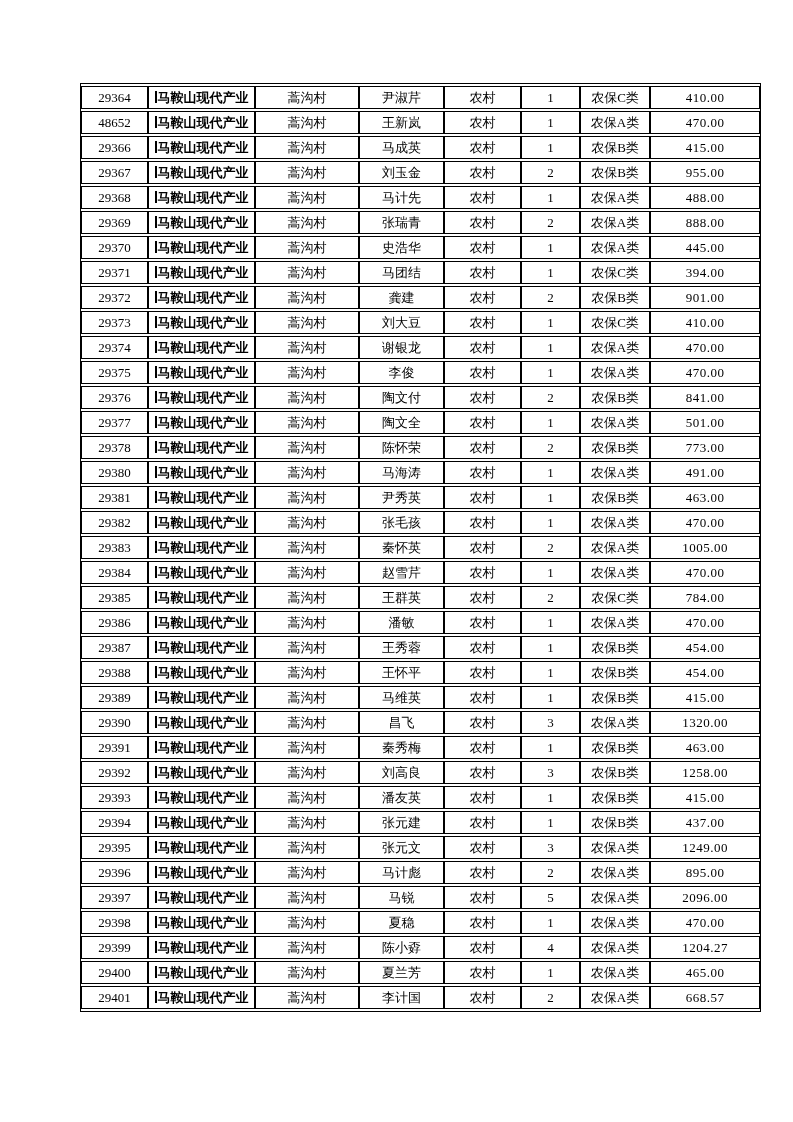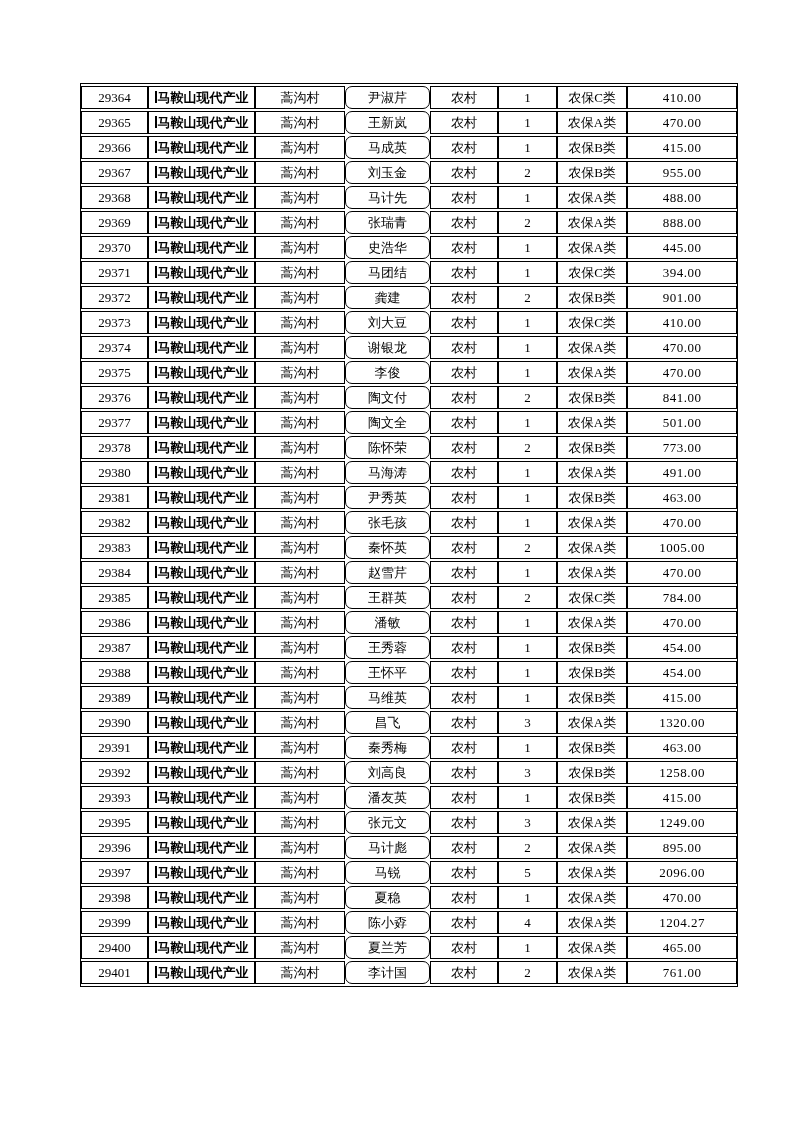--- a/index.html
+++ b/index.html
@@ -33,23 +33,23 @@
     padding: 0;
     text-align: center;
     vertical-align: middle;
     font-size: 13px;
     line-height: 21px;
     white-space: nowrap;
     overflow: hidden;
   }
   .c-id     { width: 67px; }
   .c-org    { width: 107px; font-size: 13.5px; font-weight: bold; }
-  .c-village{ width: 90px; }
-  .c-name   { width: 85px; border-radius: 7px; }
-  .c-res    { width: 68px; }
+  .c-village{ width: 104px; }
+  .c-name   { width: 85px; }
+  .c-res    { width: 77px; }
   .c-count  { width: 59px; }
   .c-type   { width: 70px; }
   .c-amount { width: 110px; letter-spacing: 0.5px; }
   .sliver {
     display: inline-block;
     width: 2px;
     height: 12px;
     background: #000000;
     margin-right: 1px;
     vertical-align: -1px;
@@ -75,21 +75,21 @@
     <td class="c-id">29364</td>
     <td class="c-org"><span class="sliver"></span><span>马鞍山现代产业</span></td>
     <td class="c-village">蒿沟村</td>
     <td class="c-name">尹淑芹</td>
     <td class="c-res">农村</td>
     <td class="c-count">1</td>
     <td class="c-type">农保C类</td>
     <td class="c-amount">410.00</td>
   </tr>
         <tr>
-    <td class="c-id">29365</td>
+    <td class="c-id">48652</td>
     <td class="c-org"><span class="sliver"></span><span>马鞍山现代产业</span></td>
     <td class="c-village">蒿沟村</td>
     <td class="c-name">王新岚</td>
     <td class="c-res">农村</td>
     <td class="c-count">1</td>
     <td class="c-type">农保A类</td>
     <td class="c-amount">470.00</td>
   </tr>
         <tr>
     <td class="c-id">29366</td>
@@ -355,20 +355,30 @@
     <td class="c-id">29393</td>
     <td class="c-org"><span class="sliver"></span><span>马鞍山现代产业</span></td>
     <td class="c-village">蒿沟村</td>
     <td class="c-name">潘友英</td>
     <td class="c-res">农村</td>
     <td class="c-count">1</td>
     <td class="c-type">农保B类</td>
     <td class="c-amount">415.00</td>
   </tr>
         <tr>
+    <td class="c-id">29394</td>
+    <td class="c-org"><span class="sliver"></span><span>马鞍山现代产业</span></td>
+    <td class="c-village">蒿沟村</td>
+    <td class="c-name">张元建</td>
+    <td class="c-res">农村</td>
+    <td class="c-count">1</td>
+    <td class="c-type">农保B类</td>
+    <td class="c-amount">437.00</td>
+  </tr>
+        <tr>
     <td class="c-id">29395</td>
     <td class="c-org"><span class="sliver"></span><span>马鞍山现代产业</span></td>
     <td class="c-village">蒿沟村</td>
     <td class="c-name">张元文</td>
     <td class="c-res">农村</td>
     <td class="c-count">3</td>
     <td class="c-type">农保A类</td>
     <td class="c-amount">1249.00</td>
   </tr>
         <tr>
@@ -422,17 +432,17 @@
     <td class="c-amount">465.00</td>
   </tr>
         <tr>
     <td class="c-id">29401</td>
     <td class="c-org"><span class="sliver"></span><span>马鞍山现代产业</span></td>
     <td class="c-village">蒿沟村</td>
     <td class="c-name">李计国</td>
     <td class="c-res">农村</td>
     <td class="c-count">2</td>
     <td class="c-type">农保A类</td>
-    <td class="c-amount">761.00</td>
+    <td class="c-amount">668.57</td>
   </tr>
       </tbody>
   </table>
 </div>
 
 </body></html>

